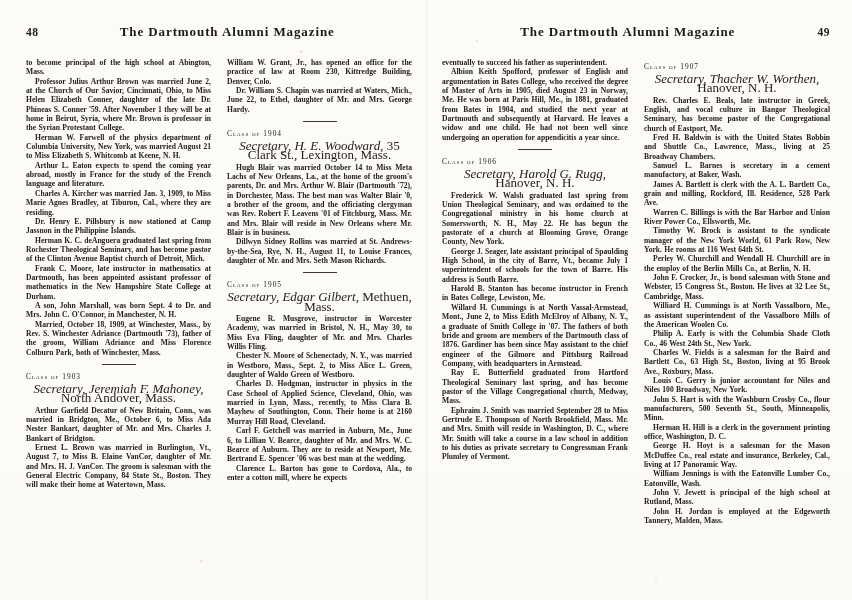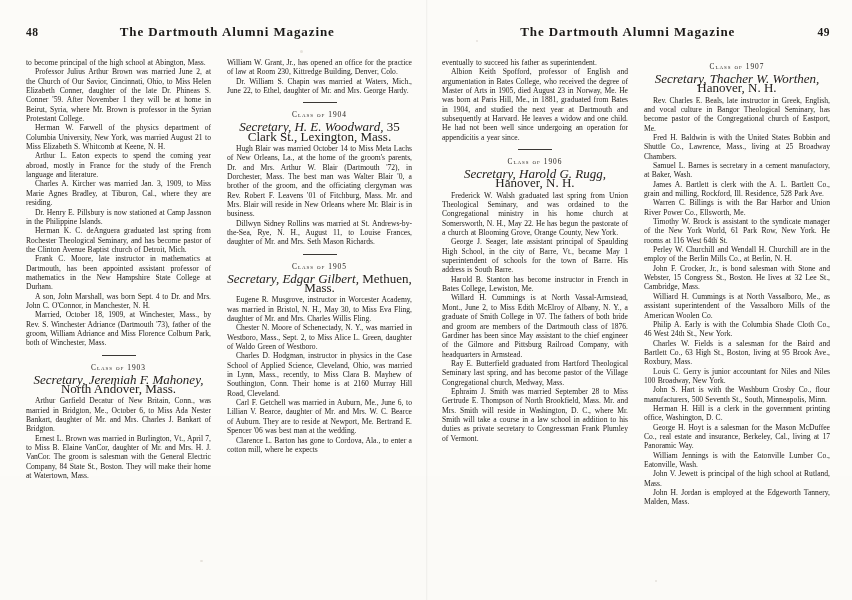--- a/index.html
+++ b/index.html
@@ -67,32 +67,33 @@
   }
 
   p.para {
     margin: 0;
     font-size: 7.6px;
     line-height: 9.35px;
     text-align: justify;
     text-indent: 9px;
     word-spacing: 0.4px;
     color: #24211e;
+    font-weight: bold;
     -webkit-font-smoothing: none;
   }
   p.para.cont { text-indent: 0; }
 
   .rule {
     width: 34px;
     height: 1px;
     background: #3a3734;
     margin: 7px auto 7px auto;
   }
   .class-head {
-    text-align: center;
+    text-align: left;
     font-size: 7.4px;
     letter-spacing: 1.0px;
     margin: 4px 0 3px 0;
     font-variant: small-caps;
     text-transform: none;
     color: #24211e;
   }
   .secretary {
     text-align: center;
     font-size: 13px;
@@ -143,21 +144,21 @@
         <p class="para">Herman K. C. deAnguera graduated last spring from Rochester Theological Seminary, and has become pastor of the Clinton Avenue Baptist church of Detroit, Mich.</p>
         <p class="para">Frank C. Moore, late instructor in mathematics at Dartmouth, has been appointed assistant professor of mathematics in the New Hampshire State College at Durham.</p>
         <p class="para">A son, John Marshall, was born Sept. 4 to Dr. and Mrs. John C. O'Connor, in Manchester, N. H.</p>
         <p class="para">Married, October 18, 1909, at Winchester, Mass., by Rev. S. Winchester Adriance (Dartmouth '73), father of the groom, William Adriance and Miss Florence Colburn Park, both of Winchester, Mass.</p>
 
         <div class="rule"></div>
         <div class="class-head">Class of 1903</div>
         <div class="secretary"><span class="it">Secretary, Jeremiah F. Mahoney,</span><span> North Andover, Mass.</span></div>
 
         <p class="para">Arthur Garfield Decatur of New Britain, Conn., was married in Bridgton, Me., October 6, to Miss Ada Nester Bankart, daughter of Mr. and Mrs. Charles J. Bankart of Bridgton.</p>
-        <p class="para">Ernest L. Brown was married in Burlington, Vt., April 7, to Miss B. Elaine VanCor, daughter of Mr. and Mrs. H. J. VanCor. The groom is salesman with the General Electric Company, 84 State St., Boston. They will make their home at Watertown, Mass.</p>
+        <p class="para">Ernest L. Brown was married in Burlington, Vt., August 7, to Miss B. Elaine VanCor, daughter of Mr. and Mrs. H. J. VanCor. The groom is salesman with the General Electric Company, 84 State St., Boston. They will make their home at Watertown, Mass.</p>
       </div>
 
       <div class="col">
         <p class="para cont">William W. Grant, Jr., has opened an office for the practice of law at Room 230, Kittredge Building, Denver, Colo.</p>
         <p class="para">Dr. William S. Chapin was married at Waters, Mich., June 22, to Ethel, daughter of Mr. and Mrs. George Hardy.</p>
 
         <div class="rule"></div>
         <div class="class-head">Class of 1904</div>
         <div class="secretary"><span class="it">Secretary, H. E. Woodward,</span><span> 35 Clark St., Lexington, Mass.</span></div>
 
@@ -189,21 +190,21 @@
 
       <div class="col">
         <p class="para cont">eventually to succeed his father as superintendent.</p>
         <p class="para">Albion Keith Spofford, professor of English and argumentation in Bates College, who received the degree of Master of Arts in 1905, died August 23 in Norway, Me. He was born at Paris Hill, Me., in 1881, graduated from Bates in 1904, and studied the next year at Dartmouth and subsequently at Harvard. He leaves a widow and one child. He had not been well since undergoing an operation for appendicitis a year since.</p>
 
         <div class="rule"></div>
         <div class="class-head">Class of 1906</div>
         <div class="secretary"><span class="it">Secretary, Harold G. Rugg,</span><span> Hanover, N. H.</span></div>
 
         <p class="para">Frederick W. Walsh graduated last spring from Union Theological Seminary, and was ordained to the Congregational ministry in his home church at Somersworth, N. H., May 22. He has begun the pastorate of a church at Blooming Grove, Orange County, New York.</p>
-        <p class="para">George J. Seager, late assistant principal of Spaulding High School, in the city of Barre, Vt., became May 1 superintendent of schools for the town of Barre. His address is South Barre.</p>
+        <p class="para">George J. Seager, late assistant principal of Spaulding High School, in the city of Barre, Vt., became July 1 superintendent of schools for the town of Barre. His address is South Barre.</p>
         <p class="para">Harold B. Stanton has become instructor in French in Bates College, Lewiston, Me.</p>
         <p class="para">Willard H. Cummings is at North Vassal-Armstead, Mont., June 2, to Miss Edith McElroy of Albany, N. Y., a graduate of Smith College in '07. The fathers of both bride and groom are members of the Dartmouth class of 1876. Gardiner has been since May assistant to the chief engineer of the Gilmore and Pittsburg Railroad Company, with headquarters in Armstead.</p>
         <p class="para">Ray E. Butterfield graduated from Hartford Theological Seminary last spring, and has become pastor of the Village Congregational church, Medway, Mass.</p>
         <p class="para">Ephraim J. Smith was married September 28 to Miss Gertrude E. Thompson of North Brookfield, Mass. Mr. and Mrs. Smith will reside in Washington, D. C., where Mr. Smith will take a course in a law school in addition to his duties as private secretary to Congressman Frank Plumley of Vermont.</p>
       </div>
 
       <div class="col">
         <div class="class-head">Class of 1907</div>
         <div class="secretary"><span class="it">Secretary, Thacher W. Worthen,</span><span> Hanover, N. H.</span></div>
 

